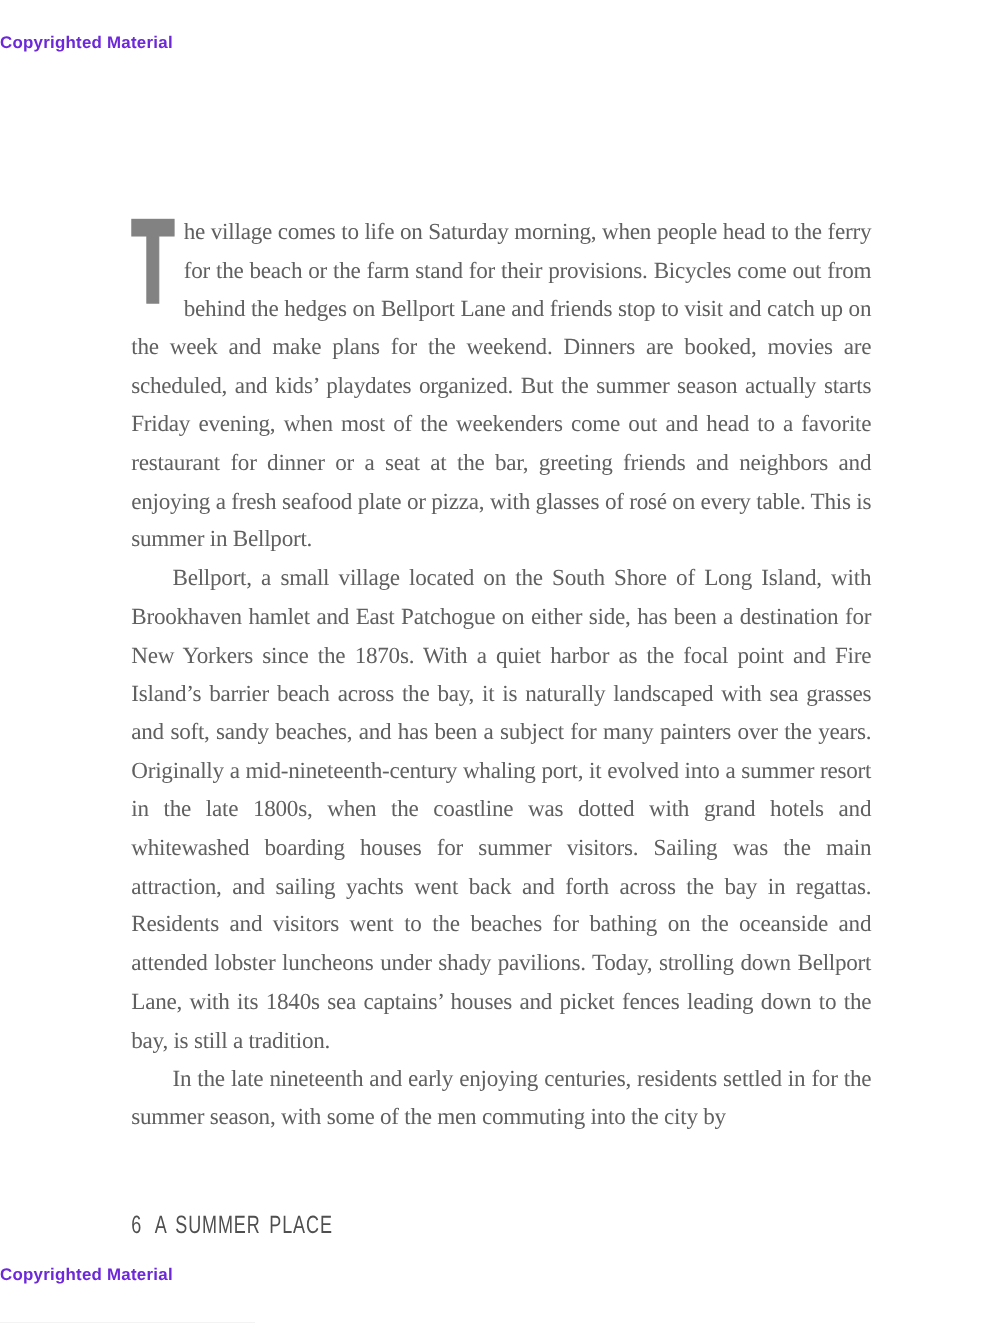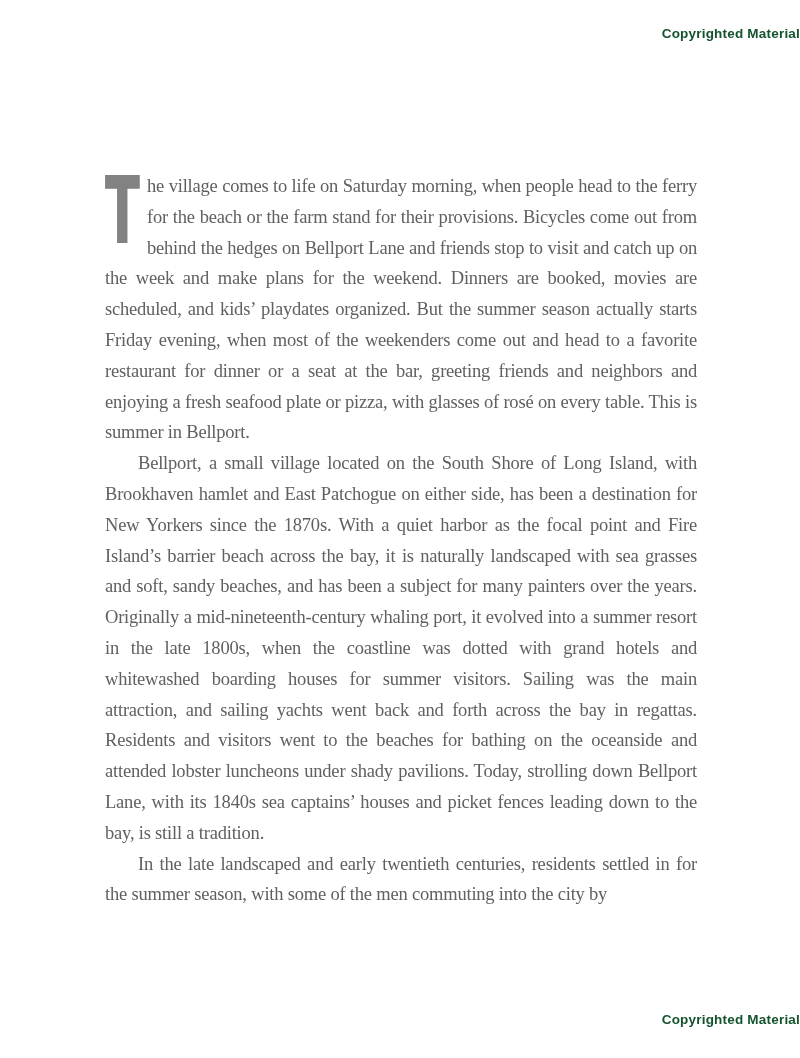--- a/index.html
+++ b/index.html
@@ -6,25 +6,25 @@
   .page{
     position:relative;
     width:800px;height:1058px;
     margin:0 auto;
     background:#ffffff;
     overflow:hidden;
     font-family:"Liberation Serif",serif;
   }
   .watermark{
     position:absolute;left:0;right:0;
-    text-align:right;
+    text-align:left;
     font-family:"Liberation Sans",sans-serif;
     font-weight:700;
     font-size:13.5px;line-height:14px;
-    color:#14532d;
+    color:#6d28d9;
     letter-spacing:.2px;
   }
   .watermark.top{top:27px;}
   .watermark.bottom{top:1013px;}
   .chapter-title-wrap{
     position:absolute;top:97px;left:0;width:100%;
     text-align:center;
   }
   .chapter-title{
     display:inline-block;
@@ -90,19 +90,22 @@
   <div class="watermark top">Copyrighted Material</div>
 
 
   <div class="body-text">
     <p>
       <span class="dropcap">
           <span>T</span>
         </span><span>he village comes to life on Saturday morning, when people head to the ferry for the beach or the farm stand for their provisions. Bicycles come out from behind the hedges on Bellport Lane and friends stop to visit and catch up on the week and make plans for the weekend. Dinners are booked, movies are scheduled, and kids’ playdates organized. But the summer season actually starts Friday evening, when most of the weekenders come out and head to a favorite restaurant for dinner or a seat at the bar, greeting friends and neighbors and enjoying a fresh seafood plate or pizza, with glasses of rosé on every table. This is summer in Bellport.</span>
     </p>
     <p class="indented">Bellport, a small village located on the South Shore of Long Island, with Brookhaven hamlet and East Patchogue on either side, has been a destination for New Yorkers since the 1870s. With a quiet harbor as the focal point and Fire Island’s barrier beach across the bay, it is naturally landscaped with sea grasses and soft, sandy beaches, and has been a subject for many painters over the years. Originally a mid-nineteenth-century whaling port, it evolved into a summer resort in the late 1800s, when the coastline was dotted with grand hotels and whitewashed boarding houses for summer visitors. Sailing was the main attraction, and sailing yachts went back and forth across the bay in regattas. Residents and visitors went to the beaches for bathing on the oceanside and attended lobster luncheons under shady pavilions. Today, strolling down Bellport Lane, with its 1840s sea captains’ houses and picket fences leading down to the bay, is still a tradition.</p>
-    <p class="indented">In the late landscaped and early twentieth centuries, residents settled in for the summer season, with some of the men commuting into the city by</p>
+    <p class="indented">In the late nineteenth and early enjoying centuries, residents settled in for the summer season, with some of the men commuting into the city by</p>
   </div>
 
+  <div class="footer">
+    <span class="footer-inner"><span class="page-number">6</span><span class="book-title">A SUMMER PLACE</span></span>
+  </div>
 
   <div class="watermark bottom">Copyrighted Material</div>
 
 </div>
 
 </body></html>

